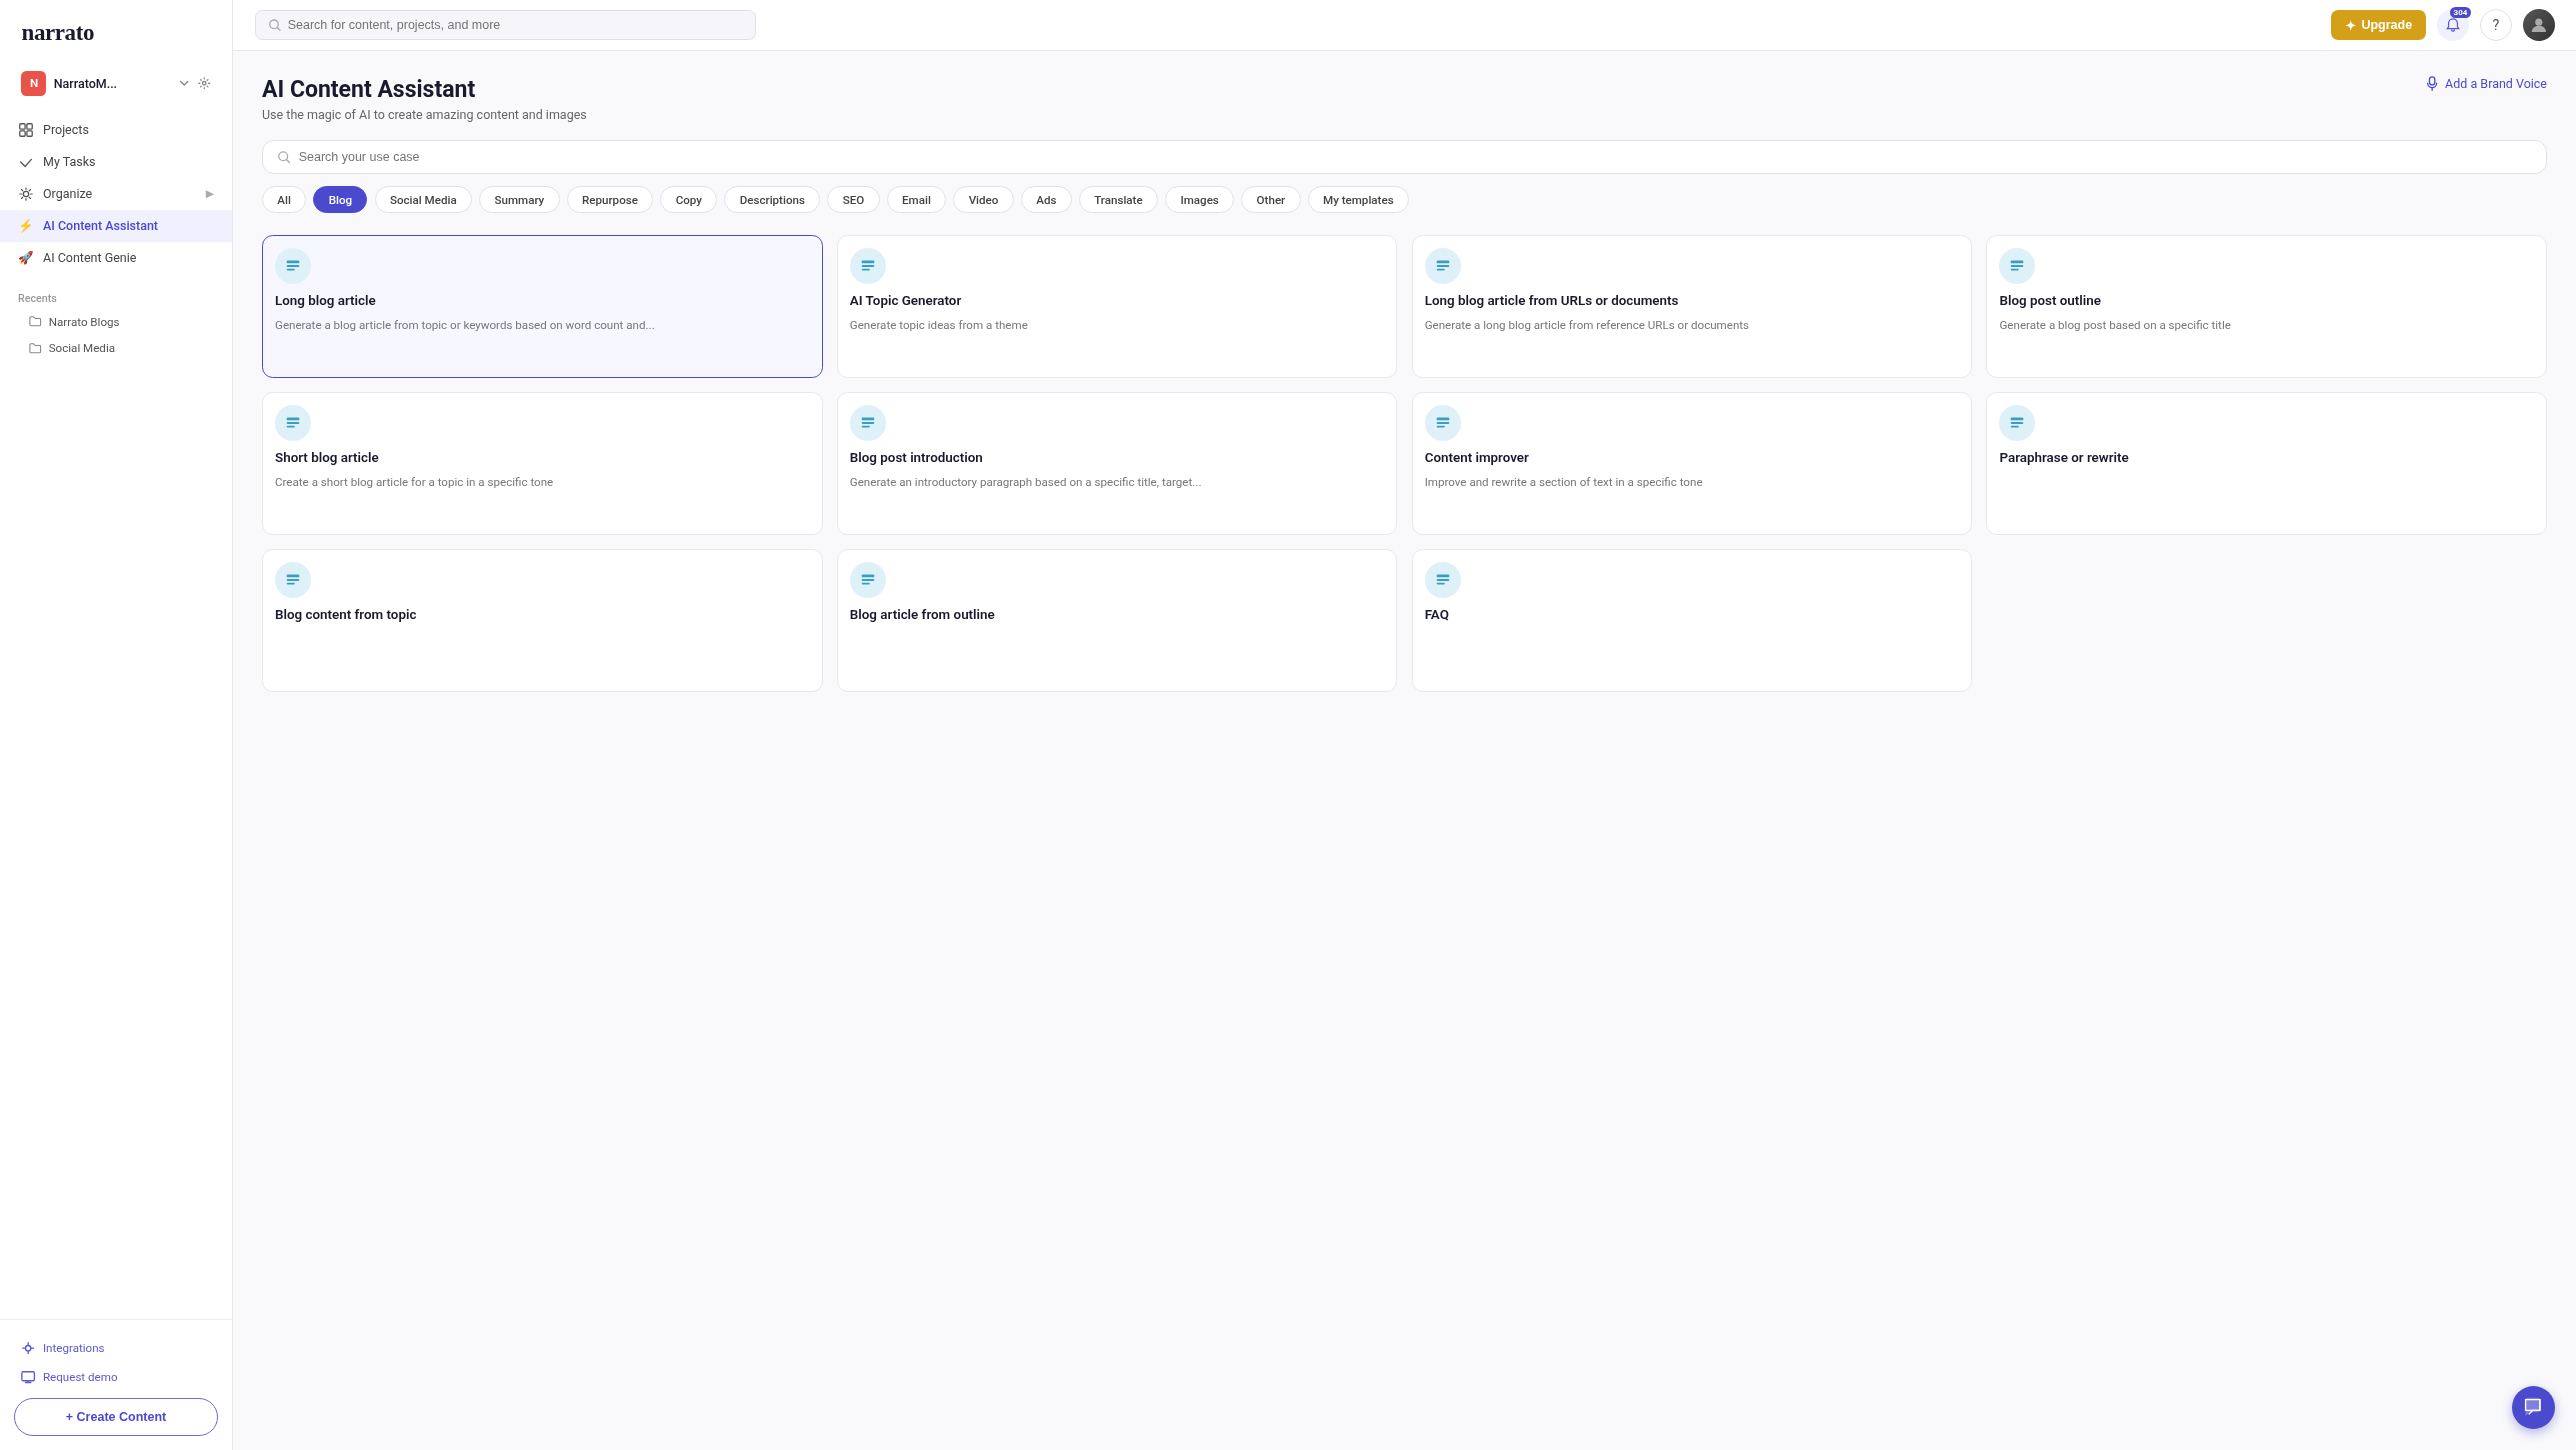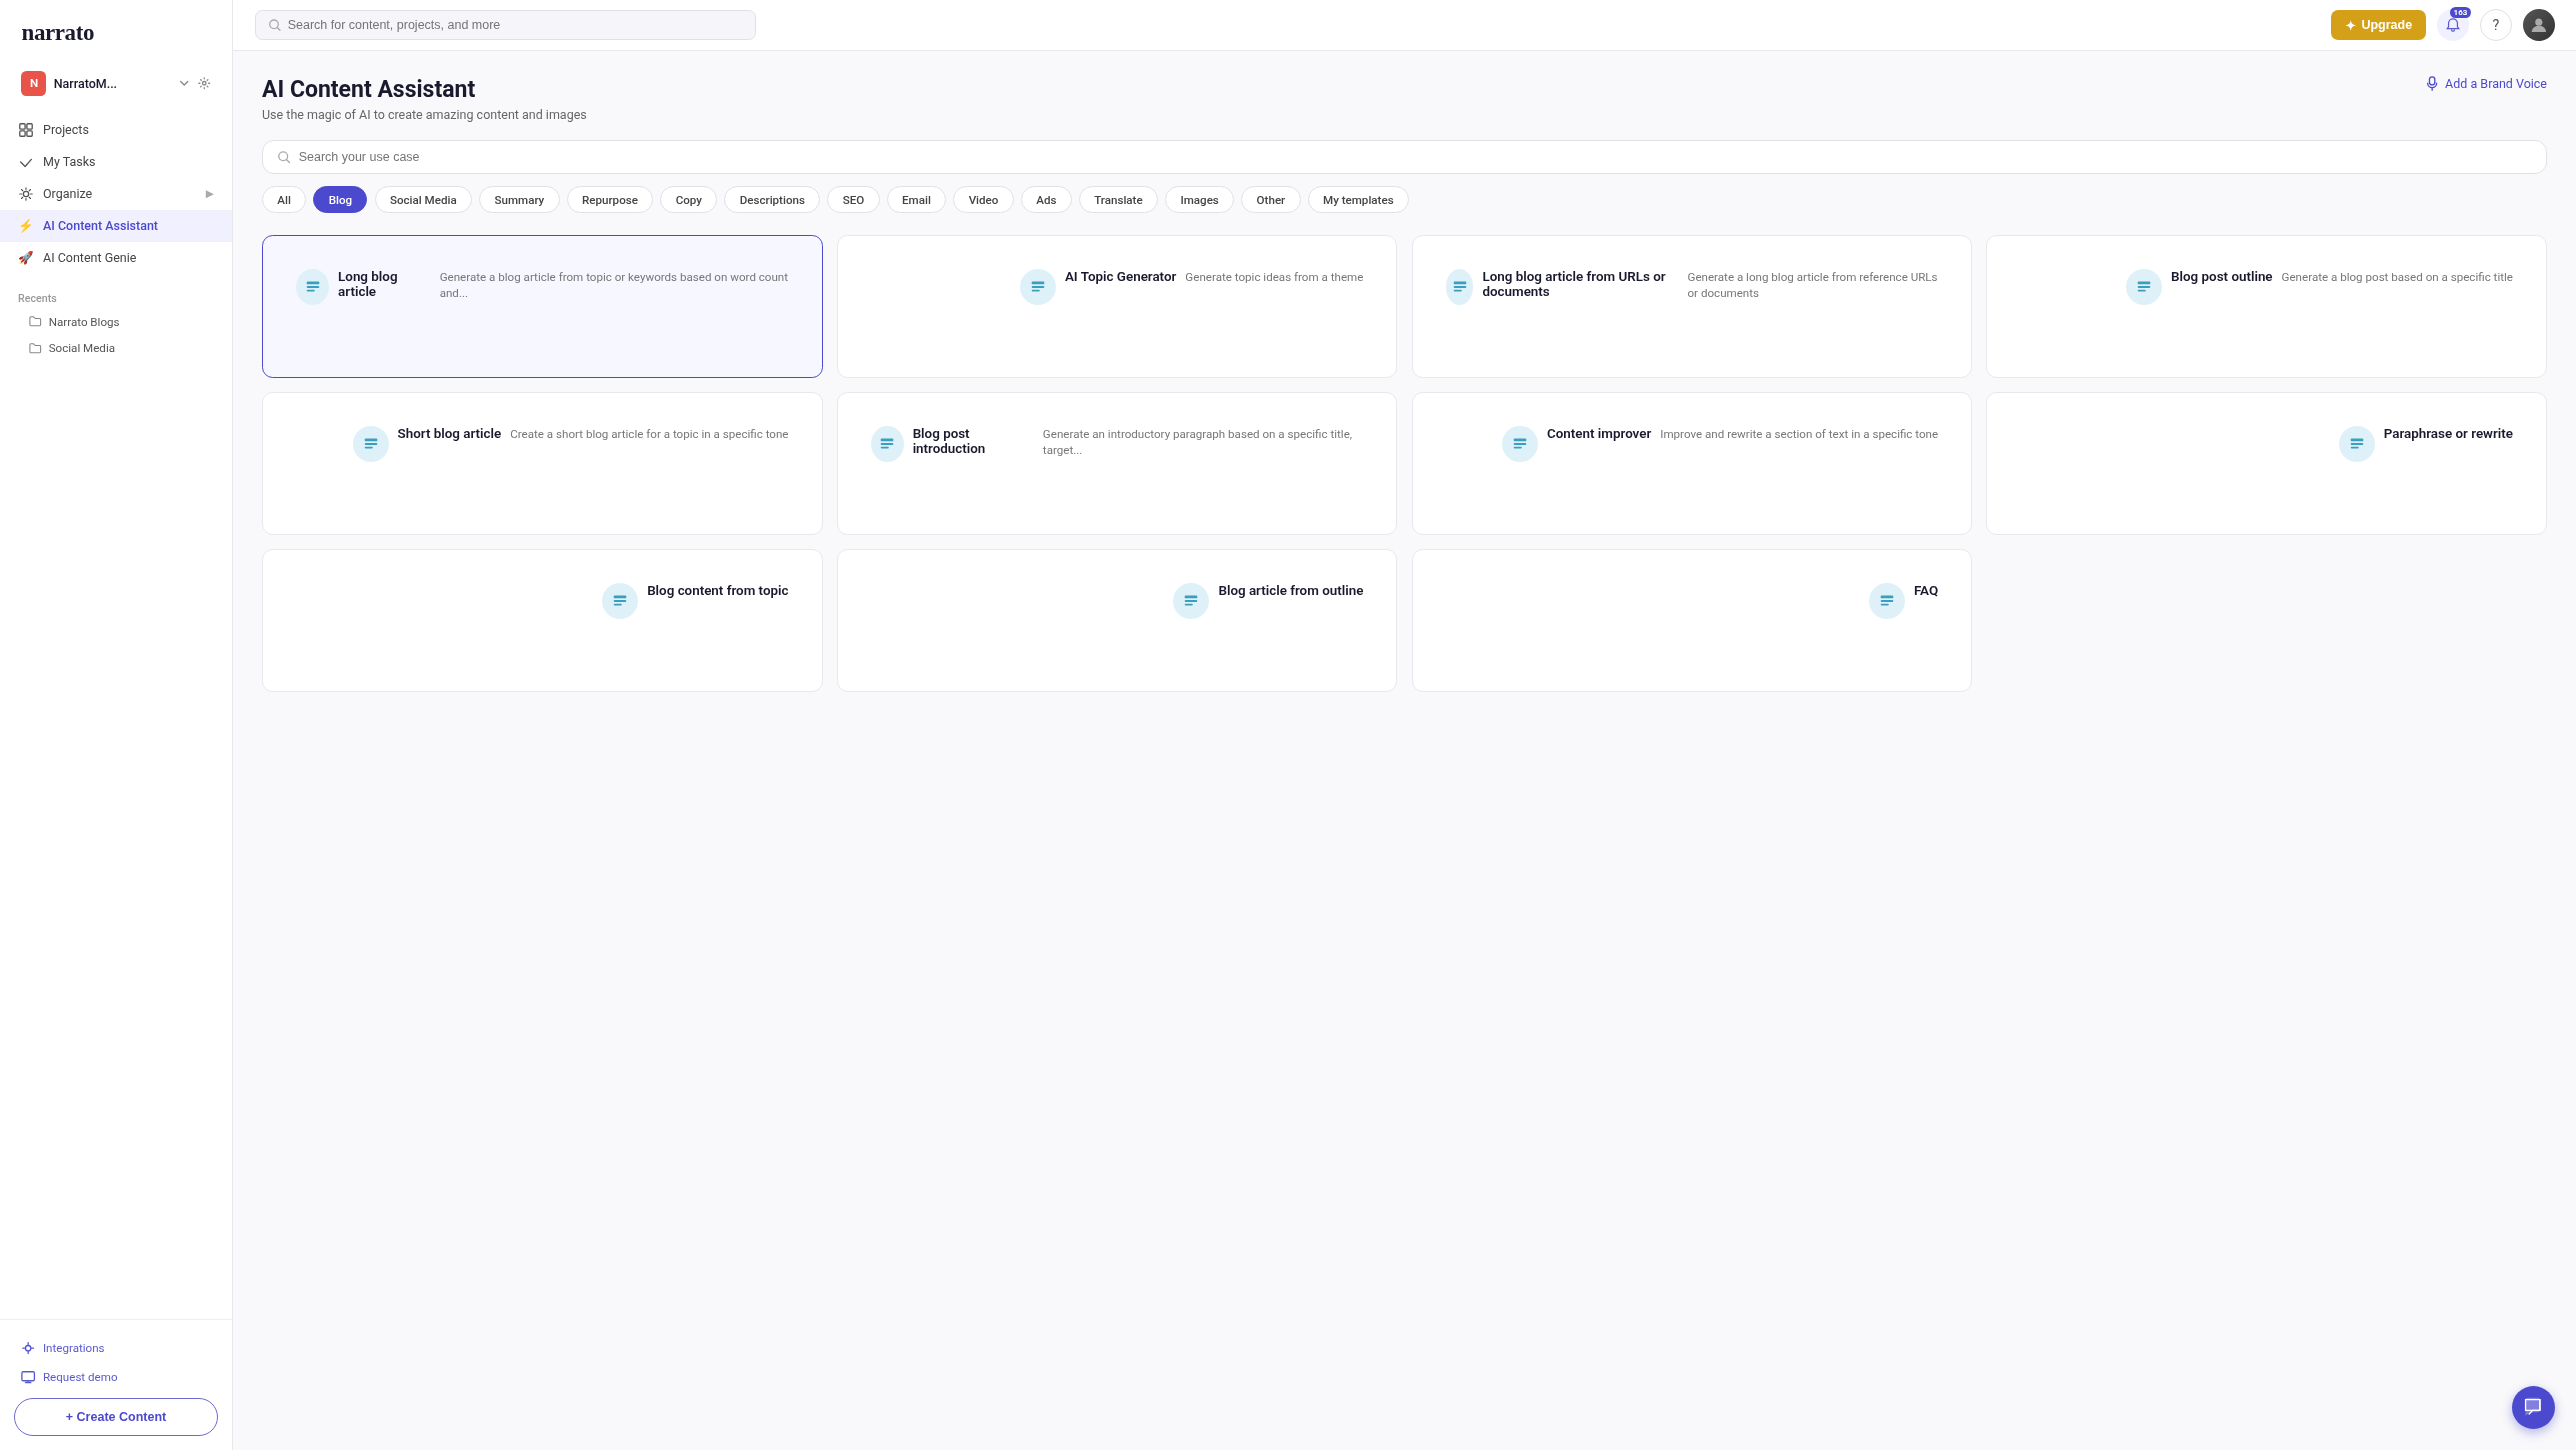--- a/index.html
+++ b/index.html
@@ -251,28 +251,27 @@
     
     .cards-grid {
       display: grid;
       grid-template-columns: repeat(4, 1fr);
       gap: 14.3px;
     }
     .card {
       background: #fff;
       border: 0.9px solid #e8e8ec;
       border-radius: 10.7px;
-      padding: 33px;
+      padding: 12px;
       cursor: pointer;
       transition: box-shadow 0.15s, border-color 0.15s;
       display: flex;
-      flex-direction: row;
+      flex-direction: column;
       gap: 9px;
       min-height: 143px;
-      justify-content: flex-end;
     }
     .card.selected {
       border: 1.8px solid #4b4acf;
       background: #f7f7ff;
     }
     .card-icon {
       width: 36px; height: 36px;
       background: #dff1f8;
       border-radius: 50%;
       display: flex; align-items: center; justify-content: center;
@@ -422,21 +421,21 @@
     </div>
     <div class="topbar-right">
       <button class="upgrade-btn">
         <span>✦</span>
         <span>Upgrade</span>
       </button>
       <div class="notif-btn">
         <svg width="16" height="16" viewBox="0 0 18 18" fill="none">
             <path d="M9 2a5 5 0 00-5 5v4l-1.5 2h13L14 11V7a5 5 0 00-5-5zM7.5 14.5a1.5 1.5 0 003 0" stroke="#5a5acf" stroke-width="1.4" stroke-linecap="round"></path>
           </svg>
-        <span class="notif-badge">163</span>
+        <span class="notif-badge">304</span>
       </div>
       <div class="help-btn">
         <span>?</span>
       </div>
       <div class="avatar-btn" style="background: linear-gradient(135deg, #555 0%, #333 100%); display:flex;align-items:center;justify-content:center;">
         <svg width="19.7" height="19.7" viewBox="0 0 22 22" fill="none">
             <circle cx="11" cy="8" r="4" fill="#aaa"></circle>
             <path d="M3 19c0-4 3.6-7 8-7s8 3 8 7" fill="#aaa"></path>
           </svg>
       </div>

